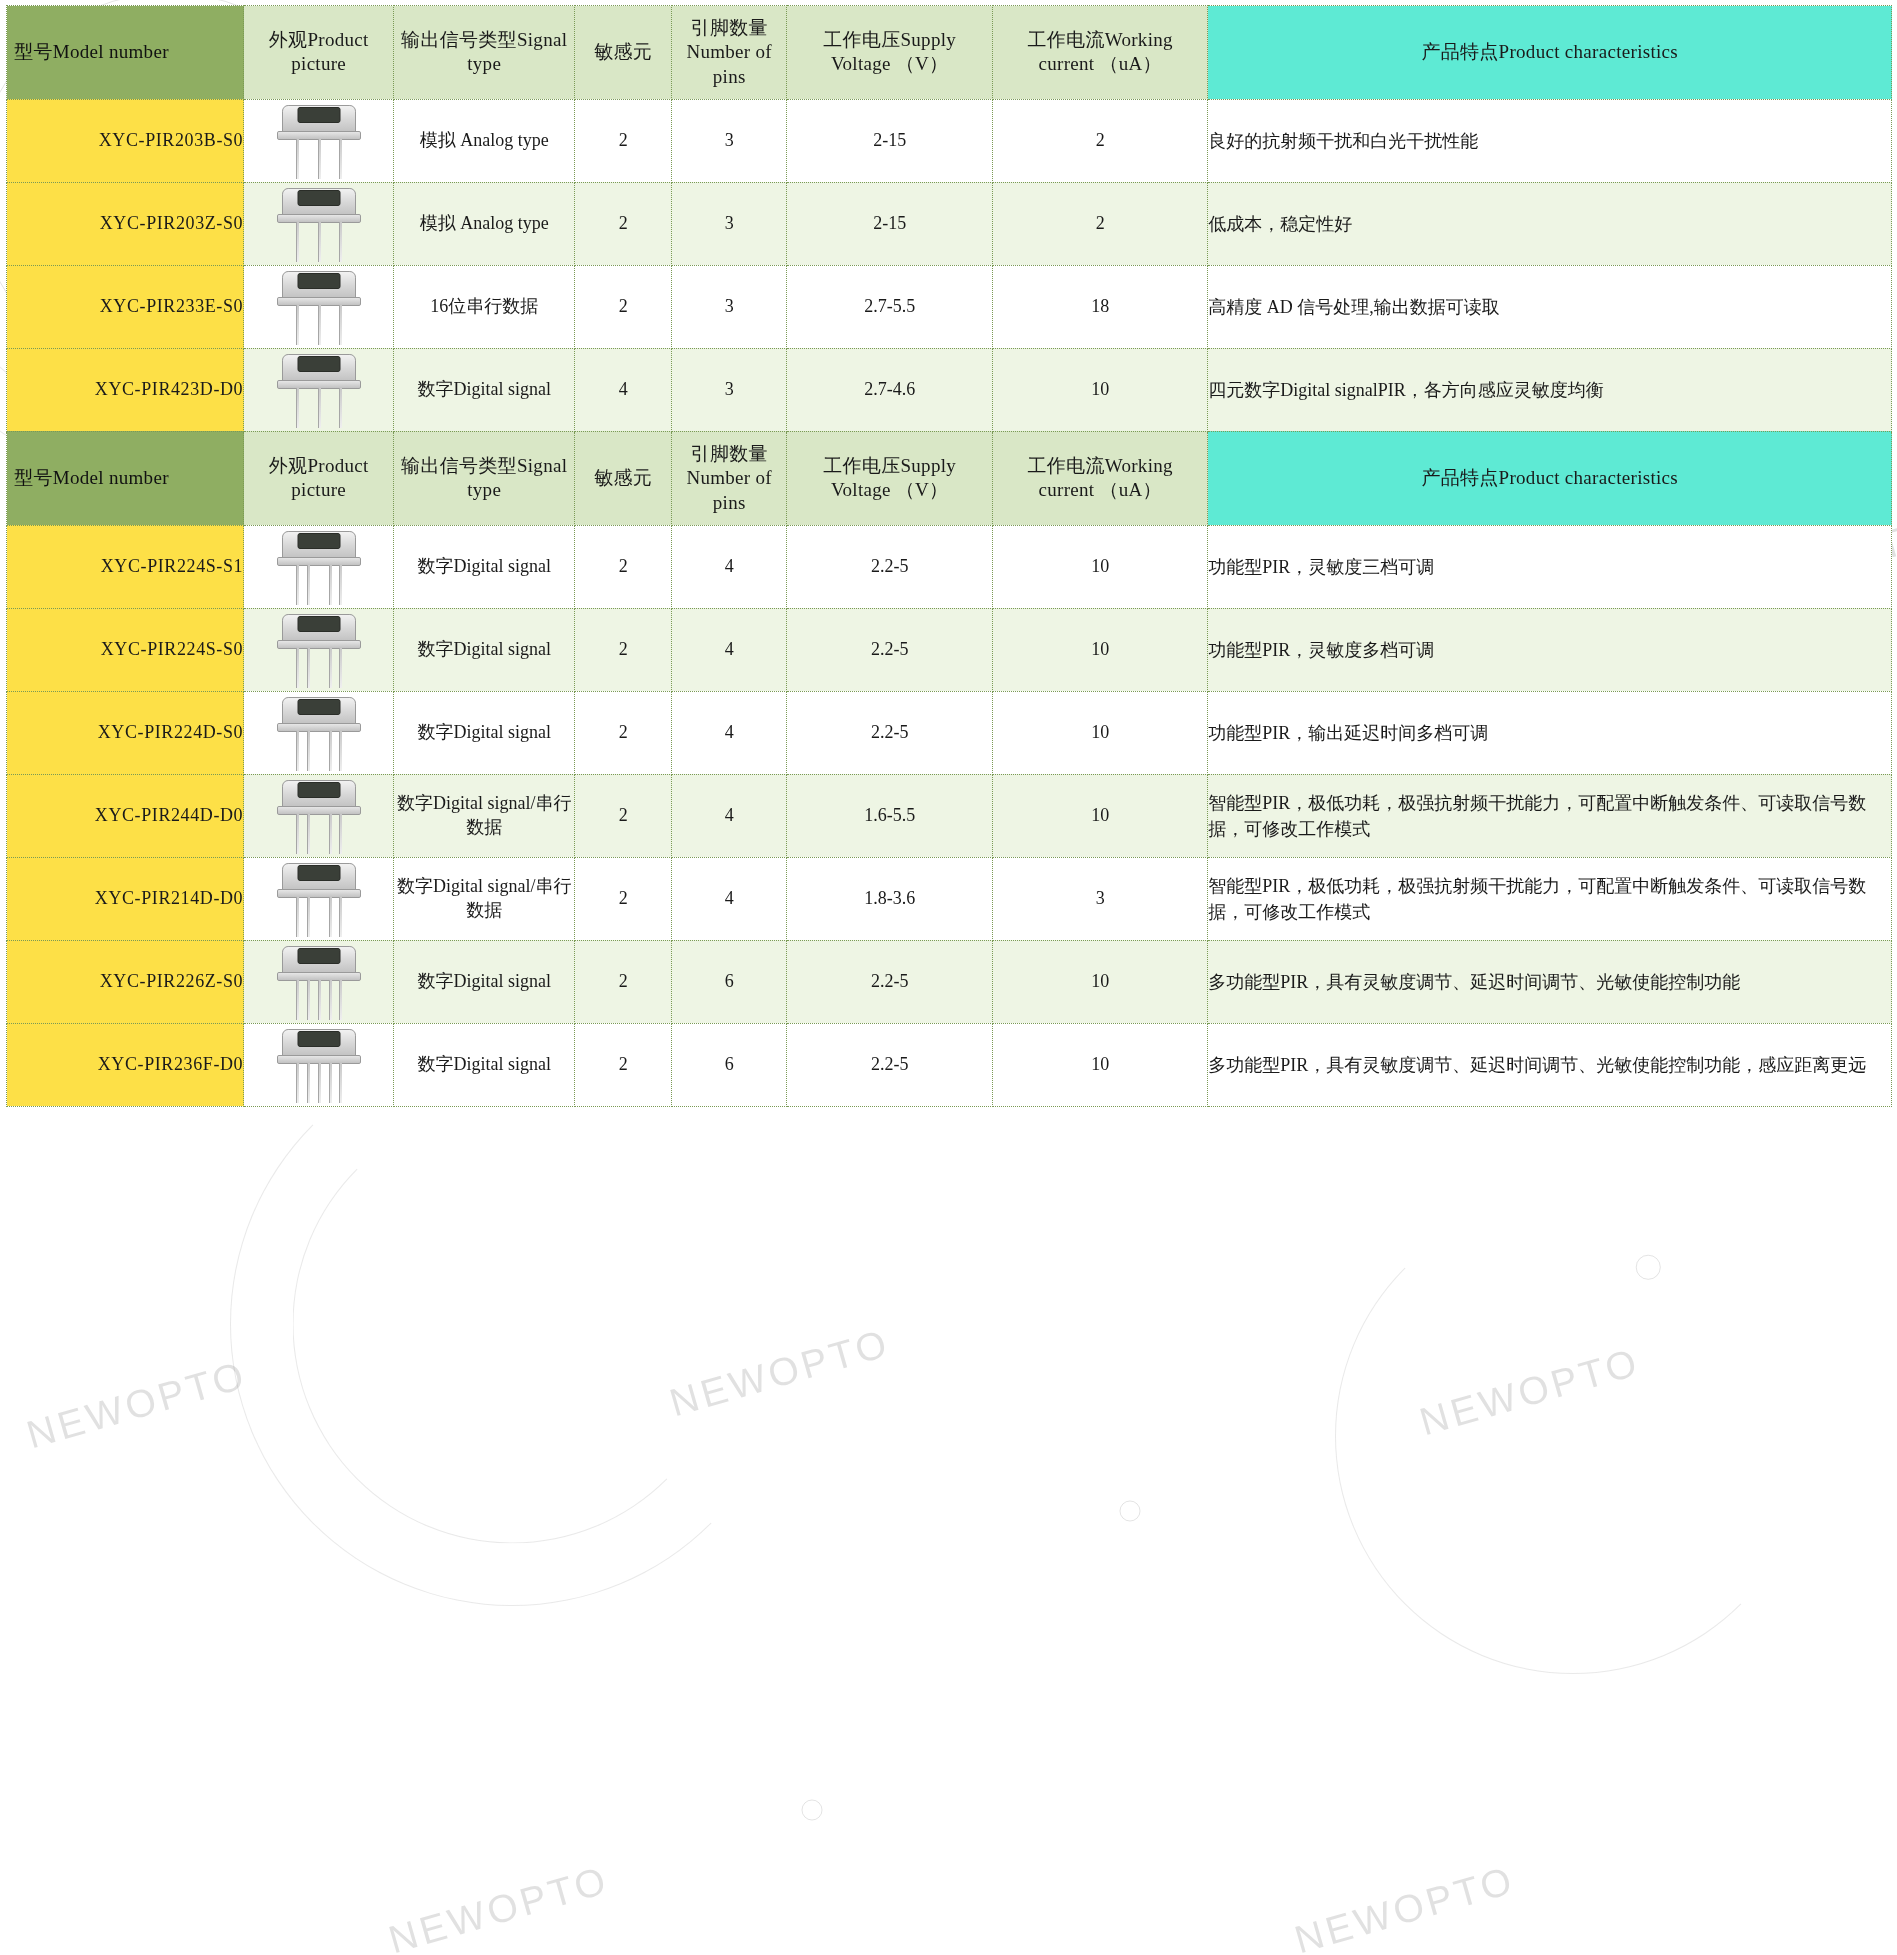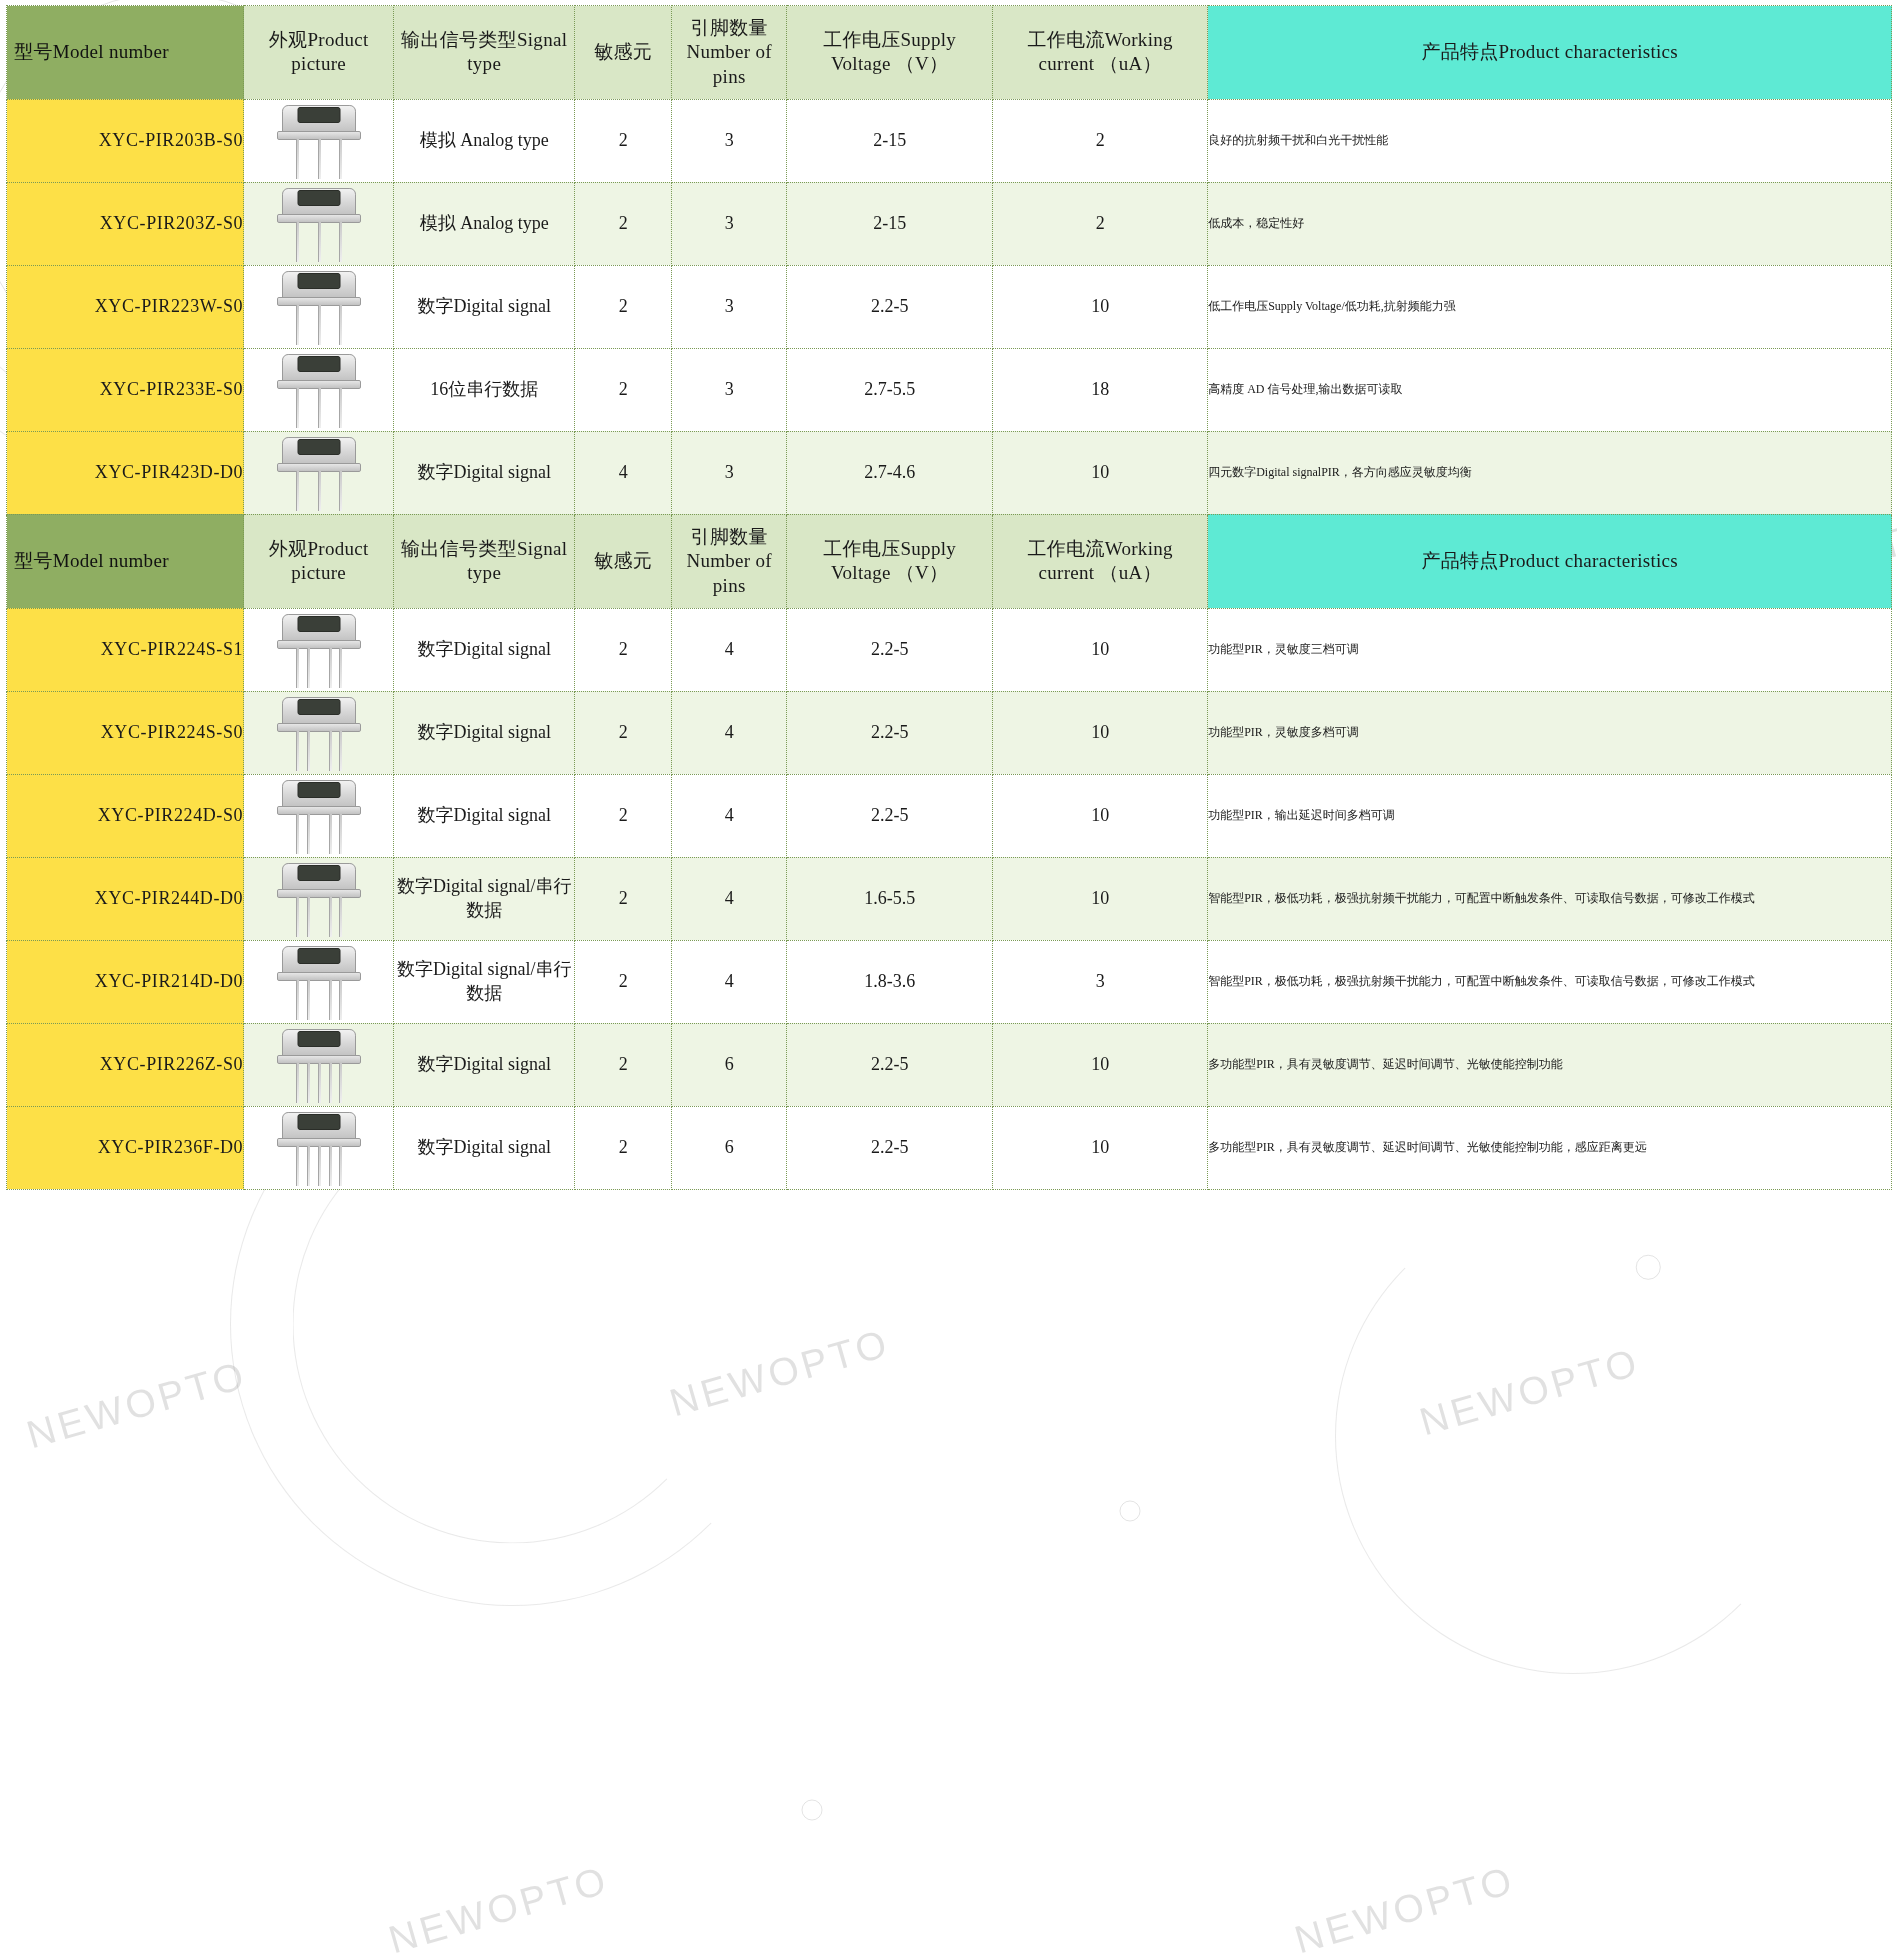--- a/index.html
+++ b/index.html
@@ -113,21 +113,21 @@
   }
   td.ctr {
     text-align: center;
     font-size: 18px;
     line-height: 1.3;
     padding: 8.7px 5px;
     font-family: "Liberation Serif", serif;
   }
   td.chars {
     text-align: left;
-    font-size: 12px;
+    font-size: 18px;
     line-height: 1.45;
     padding: 8.7px 8.7px 8.7px 12.5px;
     font-family: "Liberation Serif", serif;
   }
 
   tr.band-light td.ctr,
   tr.band-light td.chars { background: #ffffff; }
   tr.band-tint td.ctr,
   tr.band-tint td.chars { background: #eef5e4; }
 
@@ -278,39 +278,20 @@
             </div>
           </td>
           <td class="ctr">模拟 Analog type</td>
           <td class="ctr">2</td>
           <td class="ctr">3</td>
           <td class="ctr">2-15</td>
           <td class="ctr">2</td>
           <td class="chars">低成本，稳定性好</td>
         </tr>
         <tr class="band-light">
-          <td class="model">XYC-PIR223W-S0</td>
-          <td class="pic">
-            <div class="sensor">
-              <span class="can"></span>
-              <span class="window"></span>
-              <span class="flange"></span>
-              <span class="pin p1"></span>
-              <span class="pin p2"></span>
-              <span class="pin p3"></span>
-            </div>
-          </td>
-          <td class="ctr">数字Digital signal</td>
-          <td class="ctr">2</td>
-          <td class="ctr">3</td>
-          <td class="ctr">2.2-5</td>
-          <td class="ctr">10</td>
-          <td class="chars">低工作电压Supply Voltage/低功耗,抗射频能力强</td>
-        </tr>
-        <tr class="band-light">
           <td class="model">XYC-PIR233E-S0</td>
           <td class="pic">
             <div class="sensor">
               <span class="can"></span>
               <span class="window"></span>
               <span class="flange"></span>
               <span class="pin p1"></span>
               <span class="pin p2"></span>
               <span class="pin p3"></span>
             </div>

